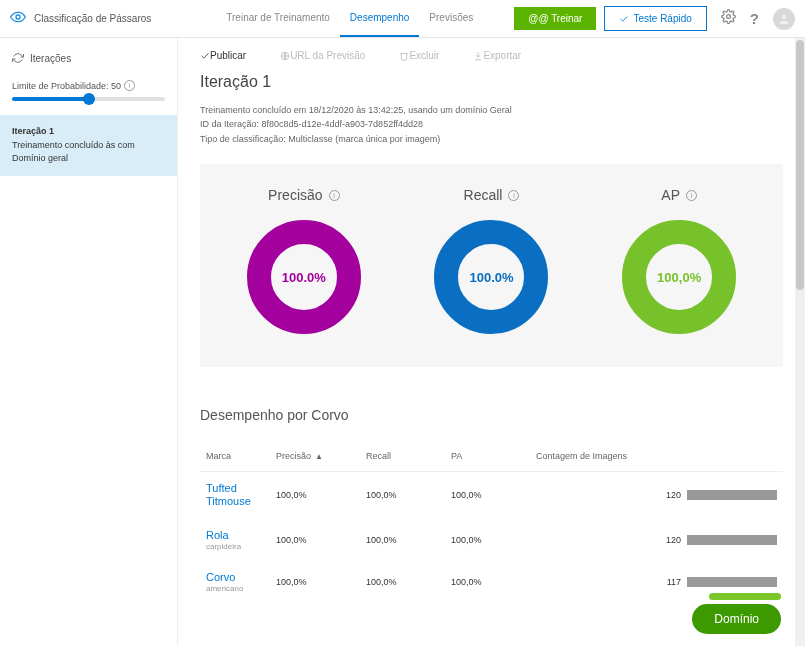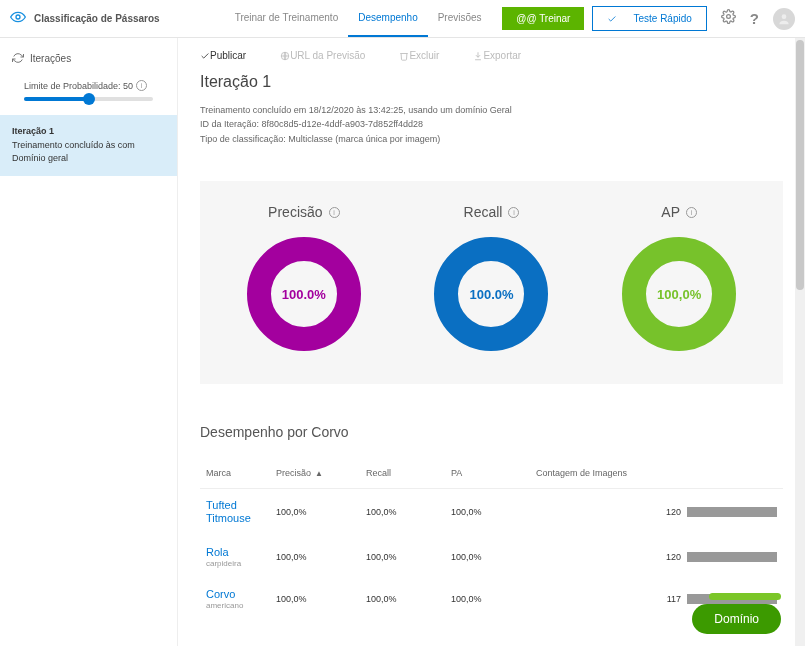--- a/index.html
+++ b/index.html
@@ -1,49 +1,49 @@
 <!DOCTYPE html>
 <html><head>
 <meta charset="utf-8">
 <style>
 * { margin: 0; padding: 0; box-sizing: border-box; font-family: "Segoe UI", Arial, sans-serif; }
 body { background: #fff; color: #333; width: 805px; height: 646px; overflow: hidden; position: relative; }
 
 .topbar { display: flex; align-items: center; height: 38px; border-bottom: 1px solid #e5e5e5; padding: 0 10px; }
 .eye-icon { color: #1890e0; margin-right: 8px; }
-.proj-title { font-size: 10px; color: #555; white-space: nowrap; font-weight: bold; }
+.proj-title { font-size: 10px; color: #555; white-space: nowrap; }
 .tabs { display: flex; margin-left: 65px; gap: 0; height: 100%; }
 .tab { font-size: 10px; color: #888; padding: 12px 10px 10px; cursor: pointer; border-bottom: 2px solid transparent; }
 .tab.active { color: #0078d4; border-bottom-color: #0078d4; }
 .spacer { flex: 1; }
 .btn-train { background: #5cb400; color: #fff; border: none; font-size: 10px; padding: 6px 14px; cursor: pointer; display: flex; align-items: center; gap: 4px; }
-.btn-quick { background: #fff; color: #0078d4; border: 1px solid #0078d4; font-size: 10px; padding: 6px 14px; margin-left: 8px; cursor: pointer; display: flex; align-items: center; gap: 16px; }
+.btn-quick { background: #fff; color: #0078d4; border: 1px solid #0078d4; font-size: 10px; padding: 6px 14px; margin-left: 8px; cursor: pointer; display: flex; align-items: center; gap: 4px; }
 .top-icon { color: #888; margin-left: 14px; cursor: pointer; }
 .avatar { width: 22px; height: 22px; background: #d8d8d8; border-radius: 50%; margin-left: 14px; display:flex;align-items:center;justify-content:center; }
 .avatar svg{opacity:.55}
 
 .body { display: flex; height: calc(646px - 38px); }
 .sidebar { width: 178px; border-right: 1px solid #eee; padding-top: 10px; font-size: 10px; }
 .iter-head { display: flex; align-items: center; gap: 6px; padding: 4px 12px; color: #555; }
-.slider-block { padding: 12px 24px 14px; }
+.slider-block { padding: 12px 12px 14px; }
 .slider-label { font-size: 9px; color: #555; margin-bottom: 6px; display: flex; align-items: center; gap: 3px; }
 .slider-track { position: relative; height: 4px; background: #e0e0e0; border-radius: 2px; }
 .slider-fill { position: absolute; height: 4px; background: #0078d4; border-radius: 2px; left: 0; width: 50%; }
 .slider-thumb { position: absolute; width: 12px; height: 12px; background: #0078d4; border-radius: 50%; top: -4px; left: 50%; margin-left: -6px; }
 .iter-card { background: #d9edf9; padding: 10px 12px; font-size: 9px; color: #333; line-height: 1.5; }
 .iter-card .it-title { font-weight: 600; }
 
 .main { flex: 1; overflow-y: auto; position: relative; }
 .toolbar { display: flex; gap: 34px; padding: 12px 22px; font-size: 10px; color: #bbb; }
 .toolbar .tbtn { display: flex; align-items: center; cursor: pointer; }
 .toolbar .tbtn.active { color: #333; }
 
 .content { padding: 0 22px 40px; }
 h2.iter-title { font-size: 16px; font-weight: 400; color: #444; margin-bottom: 12px; }
-.meta { font-size: 9px; color: #666; line-height: 1.6; margin-bottom: 35px; }
+.meta { font-size: 9px; color: #666; line-height: 1.6; margin-bottom: 18px; }
 
 .metrics { background: #f6f6f6; display: flex; justify-content: space-around; padding: 22px 10px 30px; }
 .metric { text-align: center; width: 33%; }
 .metric-title { font-size: 14px; color: #555; margin-bottom: 14px; display: inline-flex; align-items: center; gap: 6px; }
 .donut { width: 120px; height: 120px; margin: 0 auto; position: relative; }
 .donut svg { transform: rotate(-90deg); }
 .donut-val { position: absolute; inset: 0; display: flex; align-items: center; justify-content: center; font-size: 13px; font-weight: 600; }
 
 .perf-title { font-size: 14px; color: #555; margin: 40px 0 18px; }
 .ptable { width: 100%; font-size: 9px; }

